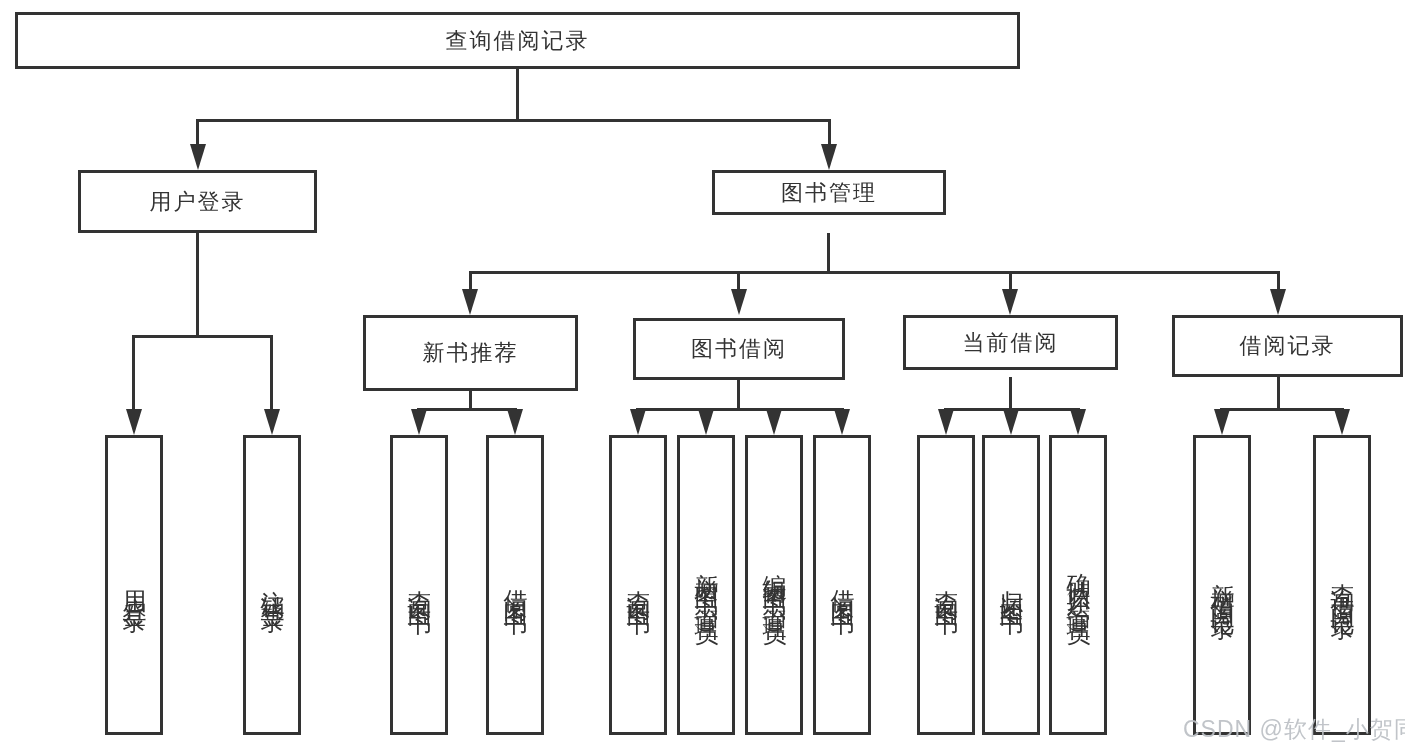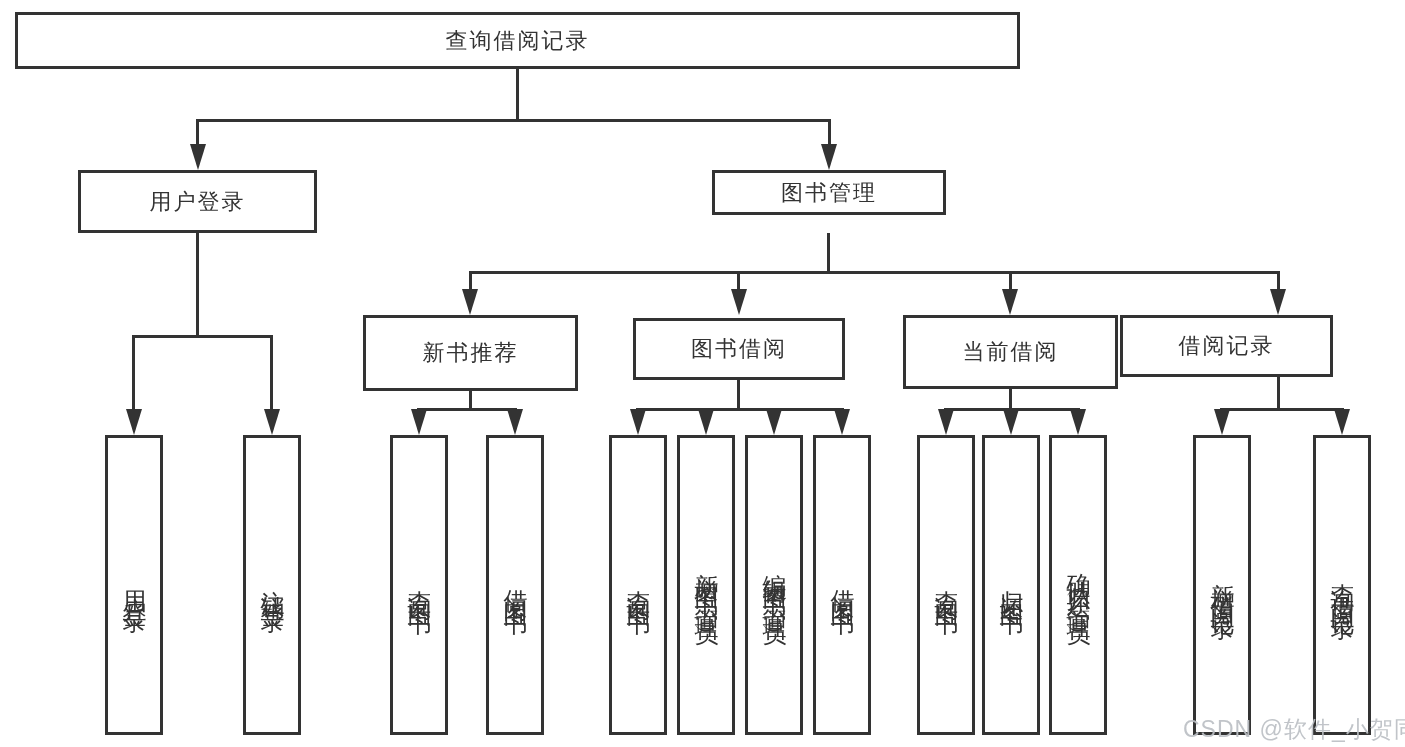--- a/index.html
+++ b/index.html
@@ -104,24 +104,24 @@
   <div class="arrow" style="left:731px;top:289px"></div>
   <div class="arrow" style="left:1002px;top:289px"></div>
   <div class="arrow" style="left:1270px;top:289px"></div>
 
   <div class="node" style="left:363px;top:315px;width:215px;height:76px">
     <span>新书推荐</span>
   </div>
   <div class="node" style="left:633px;top:318px;width:212px;height:62px">
     <span>图书借阅</span>
   </div>
-  <div class="node" style="left:903px;top:315px;width:215px;height:74px">
+  <div class="node" style="left:903px;top:315px;width:215px;height:55px">
     <span>当前借阅</span>
   </div>
-  <div class="node" style="left:1120px;top:315px;width:213px;height:62px">
+  <div class="node" style="left:1172px;top:315px;width:231px;height:62px">
     <span>借阅记录</span>
   </div>
 
   <div class="vline" style="left:469px;top:377px;height:32px"></div>
   <div class="hline" style="left:417px;top:408px;width:100px"></div>
   <div class="arrow" style="left:411px;top:409px"></div>
   <div class="arrow" style="left:507px;top:409px"></div>
 
   <div class="vline" style="left:737px;top:377px;height:32px"></div>
   <div class="hline" style="left:636px;top:408px;width:208px"></div>

